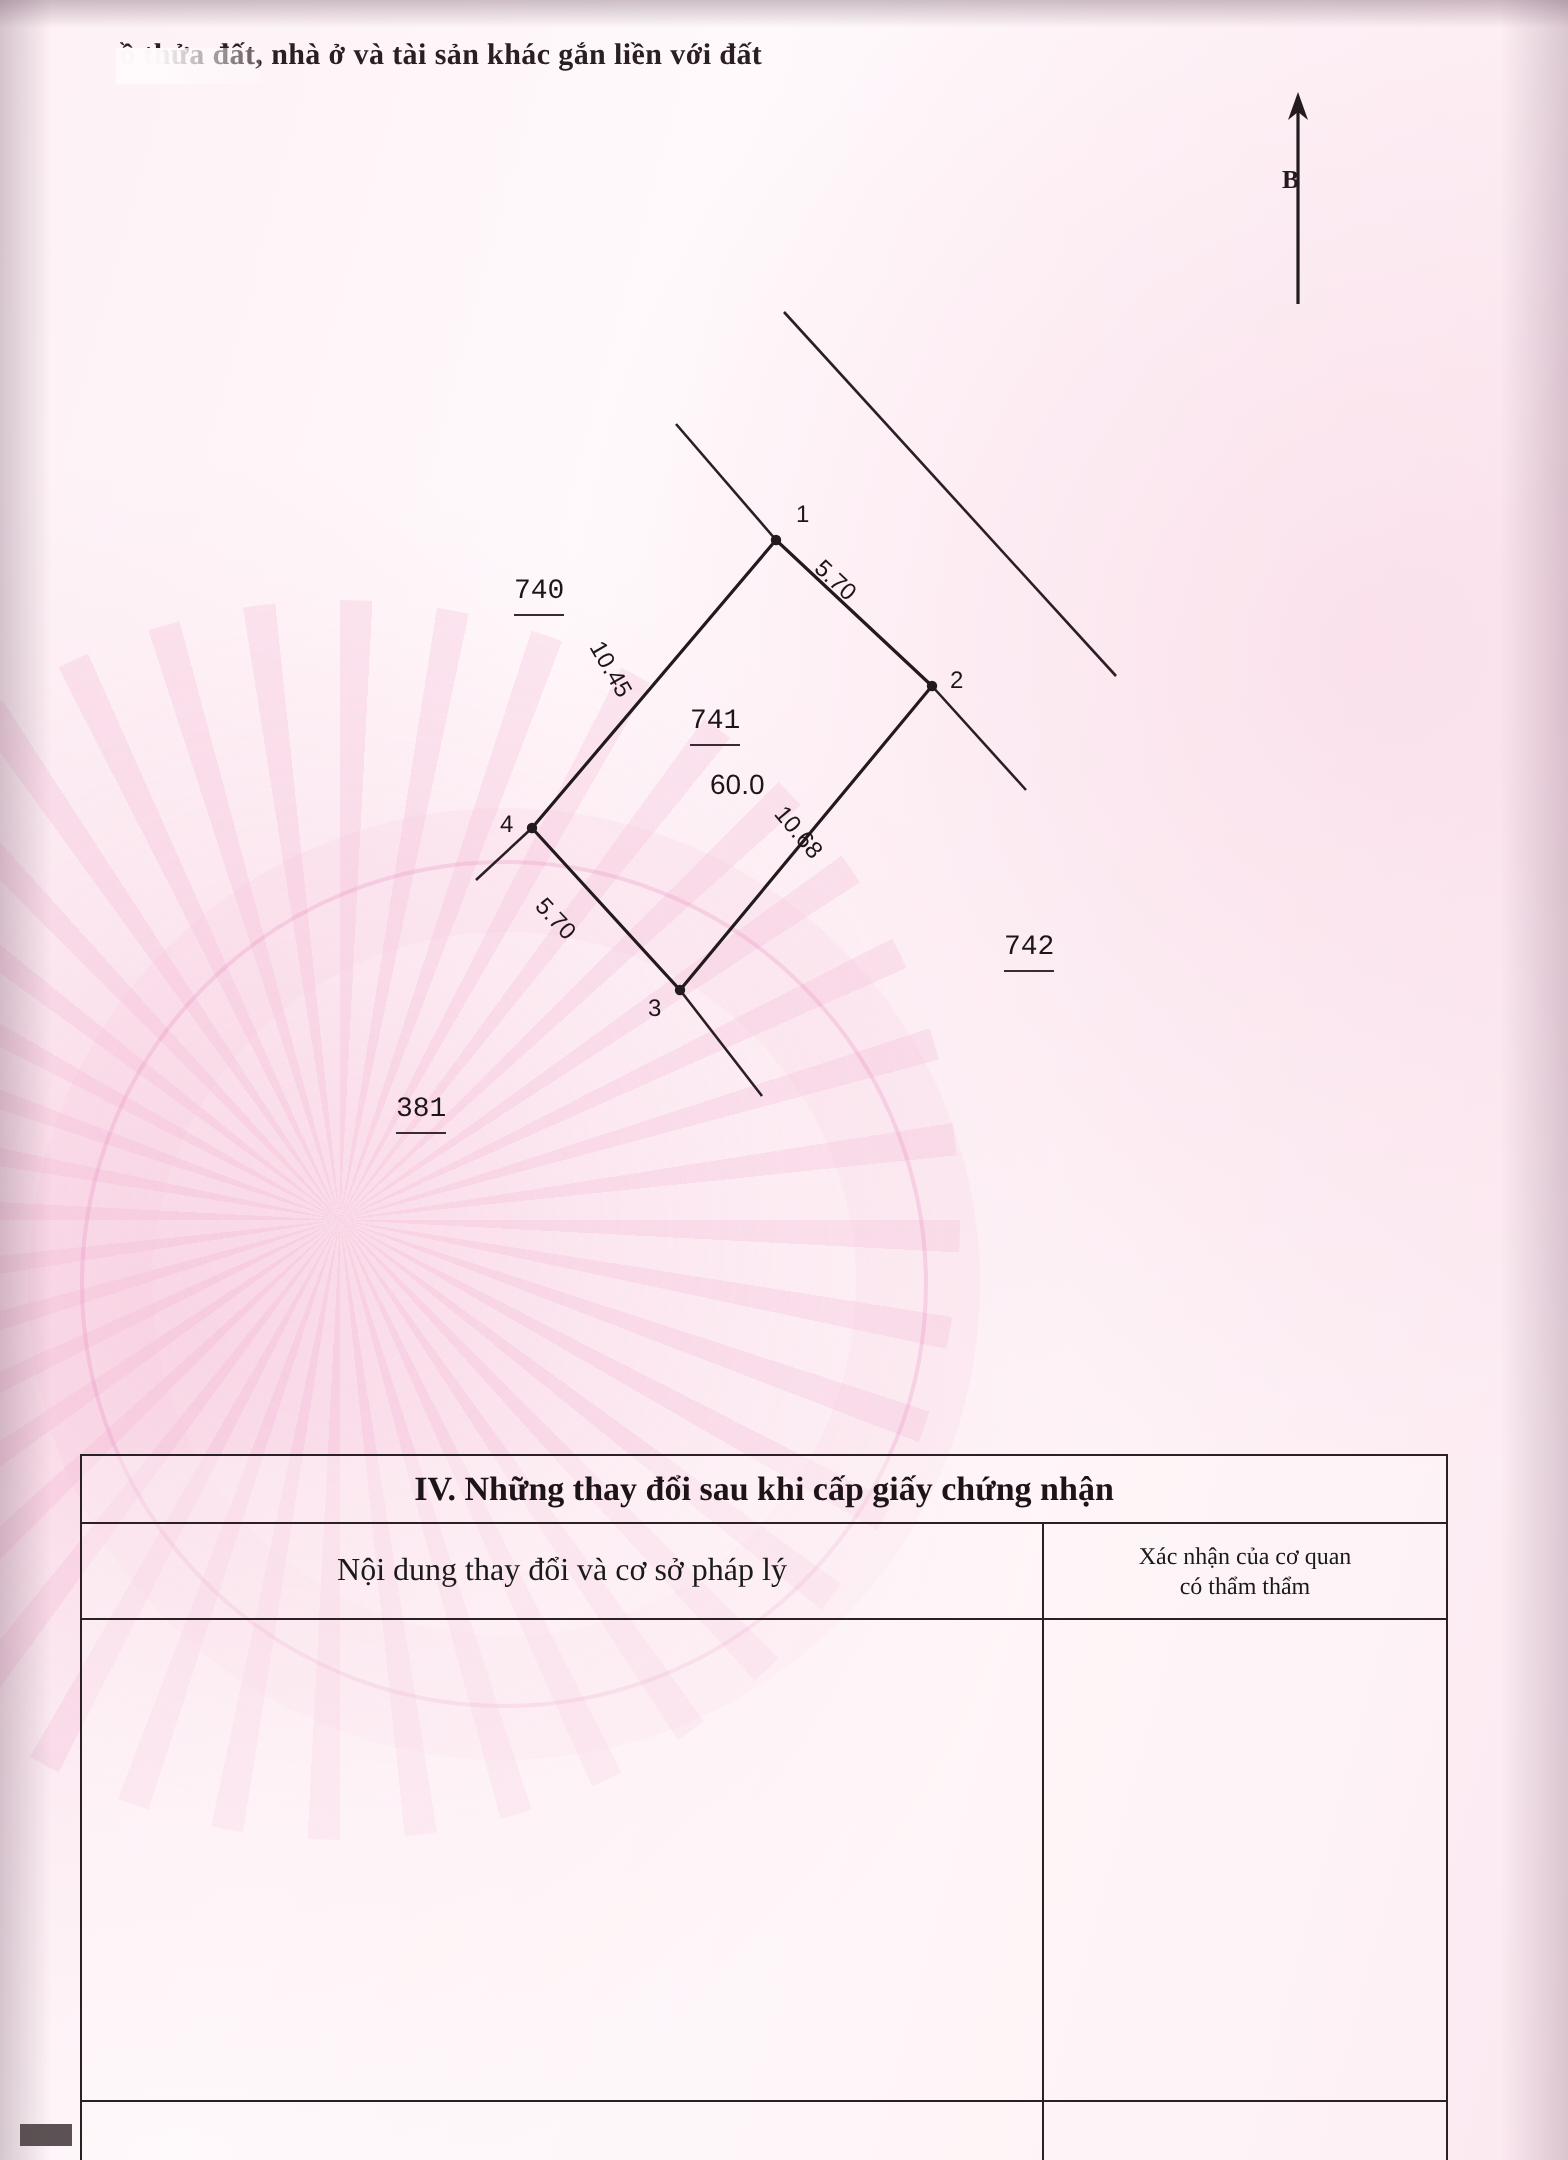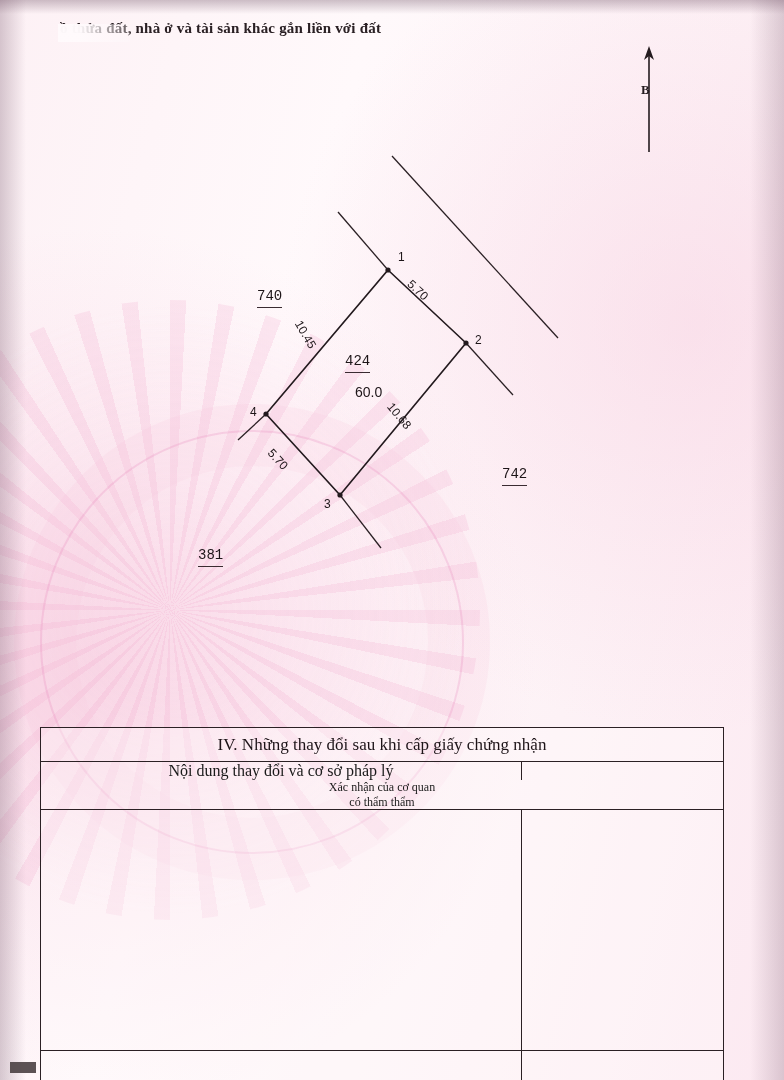--- a/index.html
+++ b/index.html
@@ -135,30 +135,29 @@
     width: 684px;
     border: 1.6px solid #2b2024;
     box-sizing: border-box;
     background: rgba(255,252,253,0.35);
   }
   .tiv-title {
     height: 33px;
     line-height: 33px;
     text-align: center;
     font-family: "Liberation Serif", serif;
-    font-weight: normal;
+    font-weight: bold;
     font-size: 17px;
     color: #1d1418;
     border-bottom: 1.5px solid #2b2024;
   }
   .tiv-head {
     display: flex;
     border-bottom: 1.5px solid #2b2024;
     height: 47px;
-    flex-direction: column;
   }
   .tiv-head .c1 {
     width: 480px;
     border-right: 1.5px solid #2b2024;
     display: flex;
     align-items: center;
     justify-content: center;
     font-size: 16px;
     font-family: "Liberation Serif", serif;
   }
@@ -242,21 +241,21 @@
   <span class="dtext corner-num" style="left:324px; top:497px;">3</span>
   <span class="dtext corner-num" style="left:250px; top:405px;">4</span>
 
   
   <span class="dtext edge-len" style="left:414px; top:277px; transform: rotate(43deg); transform-origin: left top;">5.70</span>
   <span class="dtext edge-len" style="left:395px; top:400px; transform: rotate(50deg); transform-origin: left top;">10.68</span>
   <span class="dtext edge-len" style="left:275px; top:446px; transform: rotate(47deg); transform-origin: left top;">5.70</span>
   <span class="dtext edge-len" style="left:304px; top:318px; transform: rotate(60deg); transform-origin: left top;">10.45</span>
 
   
-  <span class="dtext parcel-id ul" style="left:345px; top:353px;">424</span>
+  <span class="dtext parcel-id ul" style="left:345px; top:353px;">741</span>
   <span class="dtext parcel-area" style="left:355px; top:384px;">60.0</span>
 
   
   <span class="dtext neighbor-id ul" style="left:257px; top:288px;">740</span>
   <span class="dtext neighbor-id ul" style="left:459px; top:466px;margin-left:43px;">742</span>
   <span class="dtext neighbor-id ul" style="left:198px; top:547px;">381</span>
 </div>
 
 <div class="table-iv">
   <div class="tiv-title">IV. Những thay đổi sau khi cấp giấy chứng nhận</div>

